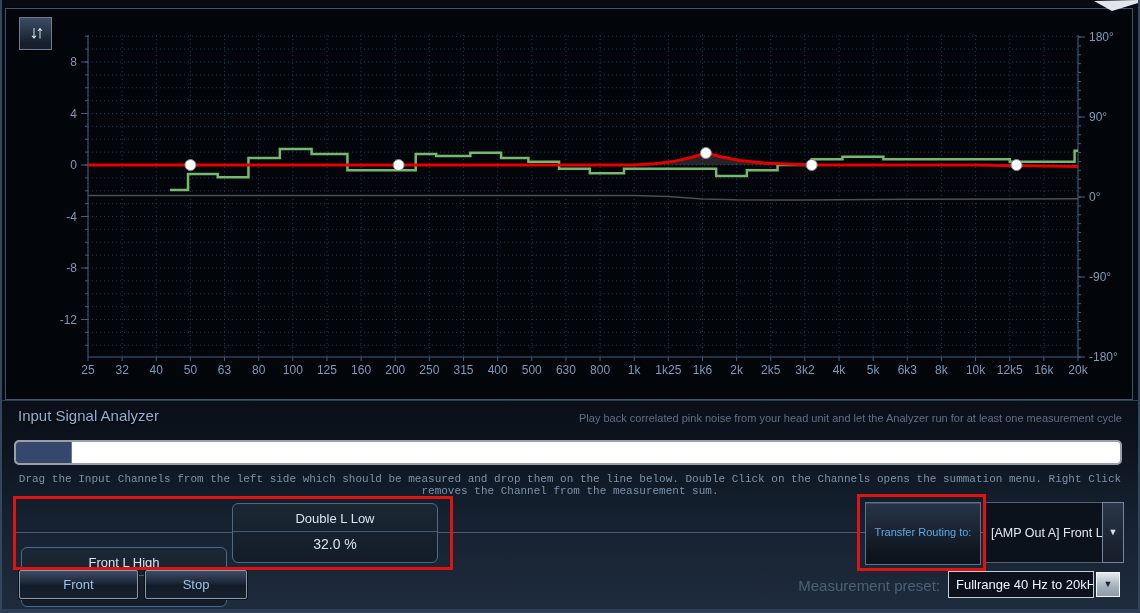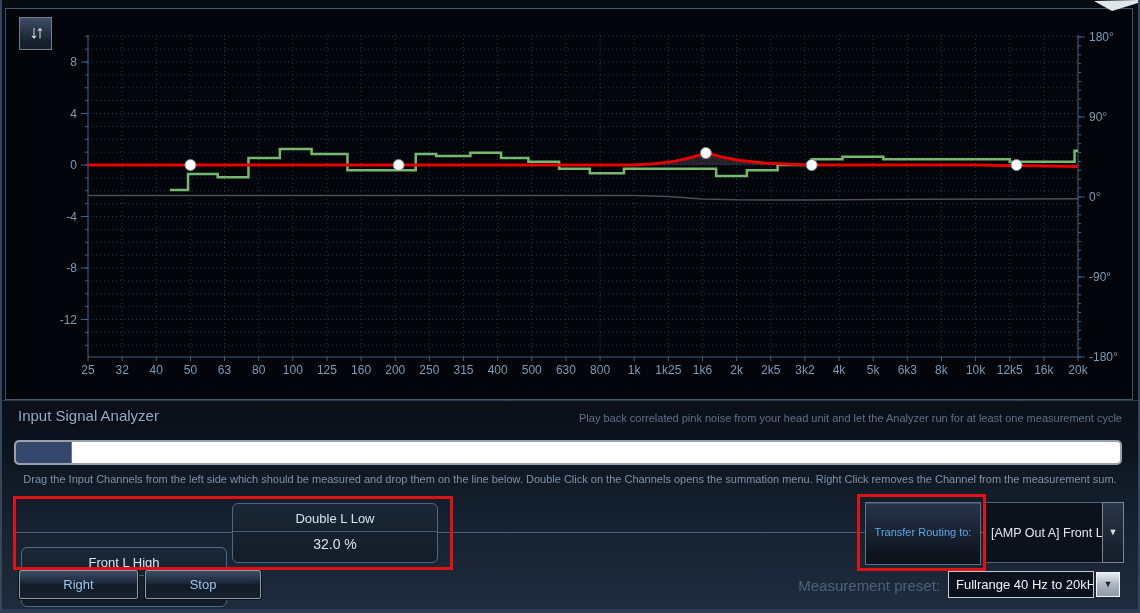--- a/index.html
+++ b/index.html
@@ -20,21 +20,21 @@
   
   .analyzer-panel{left:0;top:400px;width:1140px;height:213px;
     background:linear-gradient(180deg,#0a0f18 0%,#0d141f 22%,#152130 55%,#1f2c3d 100%);
     border-top:1px solid #2c3e52;}
   .panel-title{left:18px;top:407px;font-size:15px;font-weight:normal;color:#93aecb;
     text-shadow:0 1px 2px #000;}
   .panel-hint{right:18px;top:412px;font-size:11px;color:#5d7087;}
   .progress{left:14px;top:440px;width:1104px;height:21px;background:#fff;
     border:2px solid #9aa0a8;border-radius:5px;overflow:hidden;}
   .progress-fill{height:100%;background:#35476c;border-right:1px solid #6a7890;}
-  .instruction{left:0;top:473px;width:1140px;text-align:center;font-size:11px;color:#7b92aa;}
+  .instruction{left:0;top:473px;width:1140px;text-align:center;font-size:11px;color:#7b92aa;font-family:Liberation Mono, monospace;}
   .drop-line{left:14px;top:532px;width:1110px;height:1px;background:#4d5d6f;z-index:1;}
   .chan-box{top:503px;width:204px;height:58px;border:1px solid #4a6a8c;border-radius:6px;
     background:linear-gradient(#1c2735,#131c28);z-index:2;cursor:grab;}
   .chan-name{height:27px;line-height:29px;text-align:center;font-size:13px;color:#d6e3f0;
     border-bottom:1px solid #3f5a77;}
   .chan-value{height:26px;line-height:24px;text-align:center;font-size:14px;color:#d6e3f0;}
   .annot{border:3px solid #de1414;z-index:5;pointer-events:none;}
   .transfer-btn{left:865px;top:502px;width:114px;height:61px;
     border:1px solid #5c7387;background:linear-gradient(#27344a,#0d141d 85%);
     box-shadow:inset 0 1px 0 rgba(255,255,255,.12);color:#5fa9e2;font-size:11px;
@@ -307,20 +307,20 @@
   <div class="chan-value">32.0 %</div>
 </div>
 
 <div class="abs annot" style="left:13px;top:496px;width:434px;height:68px;"></div>
 
 <div class="abs transfer-btn">Transfer Routing to:</div>
 <div class="abs routing-field">[AMP Out A] Front L H</div>
 <div class="abs routing-arrow">▼</div>
 <div class="abs annot" style="left:857px;top:494px;width:123px;height:71px;"></div>
 
-<div class="abs push-btn" style="left:19px;width:119px;">Right</div>
-<div class="abs push-btn" style="left:145px;width:116px;">Stop</div>
+<div class="abs push-btn" style="left:19px;width:119px;">Front</div>
+<div class="abs push-btn" style="left:145px;width:102px;">Stop</div>
 
 <div class="abs preset-label">Measurement preset:</div>
 <div class="abs preset-field">Fullrange 40 Hz to 20kHz</div>
 <div class="abs preset-arrow">▼</div>
 
 <div class="abs window-frame"></div>
 
 </body></html>

